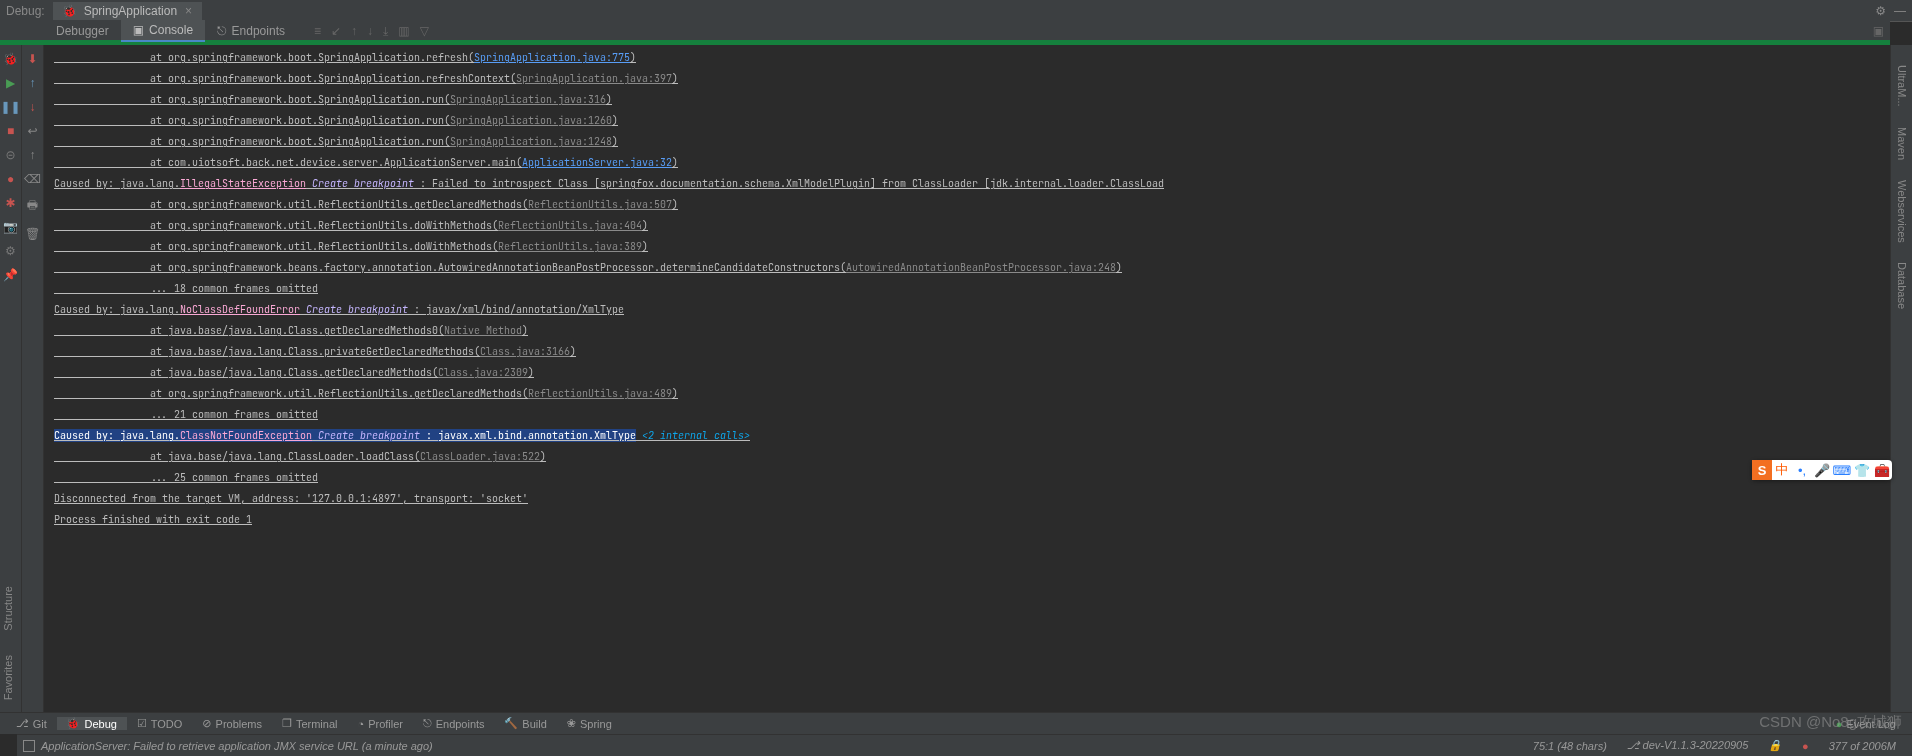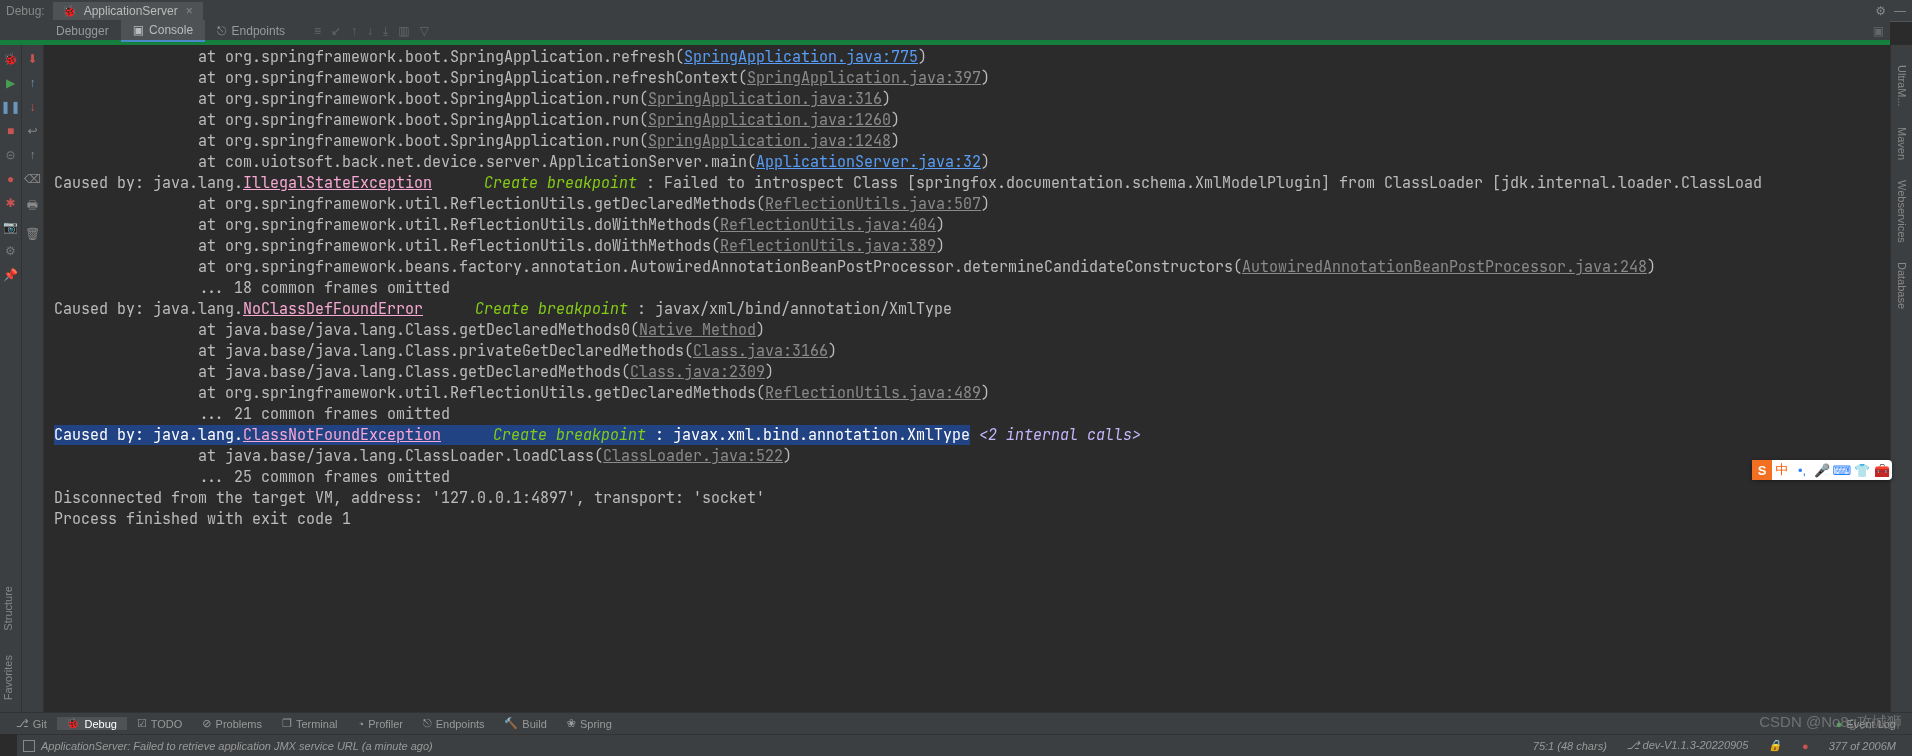--- a/index.html
+++ b/index.html
@@ -77,34 +77,35 @@
   padding-top:2px;
 }
 .second-rail .ic { margin:5px 0; color:#888; }
 .second-rail .up{ color:#6897bb; }
 .second-rail .dn{ color:#c75450; }
 
 .console {
   flex:1;
   background:#2b2b2b;
   font-family: 'Consolas','JetBrains Mono', monospace;
-  font-size: 15px;
+  font-size: 10px;
   line-height: 21px;
   color:#bcbcbc;
   padding: 2px 0 8px 10px;
   overflow:auto;
   white-space: pre;
+  text-decoration: underline;
 }
 .console .line { display:block; }
 .console .link { color:#8a8a8a; text-decoration: underline; }
 .console .link.blue { color:#589df6; }
 .console .exc { color:#f9a8d4; text-decoration:underline; }
-.console .bp { color:#84cc16; font-style:italic; text-decoration:none;margin-left:43px; }
+.console .bp { color:#c4b5fd; font-style:italic; text-decoration:none; }
 .console .highlighted { background:#214283; color:#fff; }
-.console .internal { color:#c4b5fd; font-style:italic; }
+.console .internal { color:#0ea5e9; font-style:italic; }
 
 .right-rail {
   width: 22px;
   background:#3c3f41;
   border-left:1px solid #323232;
   display:flex; flex-direction:column; align-items:center;
 }
 .right-rail .vtxt {
   writing-mode: vertical-rl;
   color:#888;
@@ -170,21 +171,21 @@
 .ime-widget .cn{ color:#ff5a00; }
 .ime-widget .blue{ color:#2a7fff; }
 </style>
 </head>
 <body>
 
 <div class="topbar">
   <span class="label">Debug:</span>
   <div class="tab">
     <span class="bug">🐞</span>
-    <span>ApplicationServer</span>
+    <span>SpringApplication</span>
     <span class="close">×</span>
   </div>
   <div class="spacer"></div>
   <span class="gear">⚙</span>
   <span class="min">—</span>
 </div>
 
 <div style="display:flex;">
   <div style="width:44px;background:#3c3f41;height:24px;"></div>
 </div>

